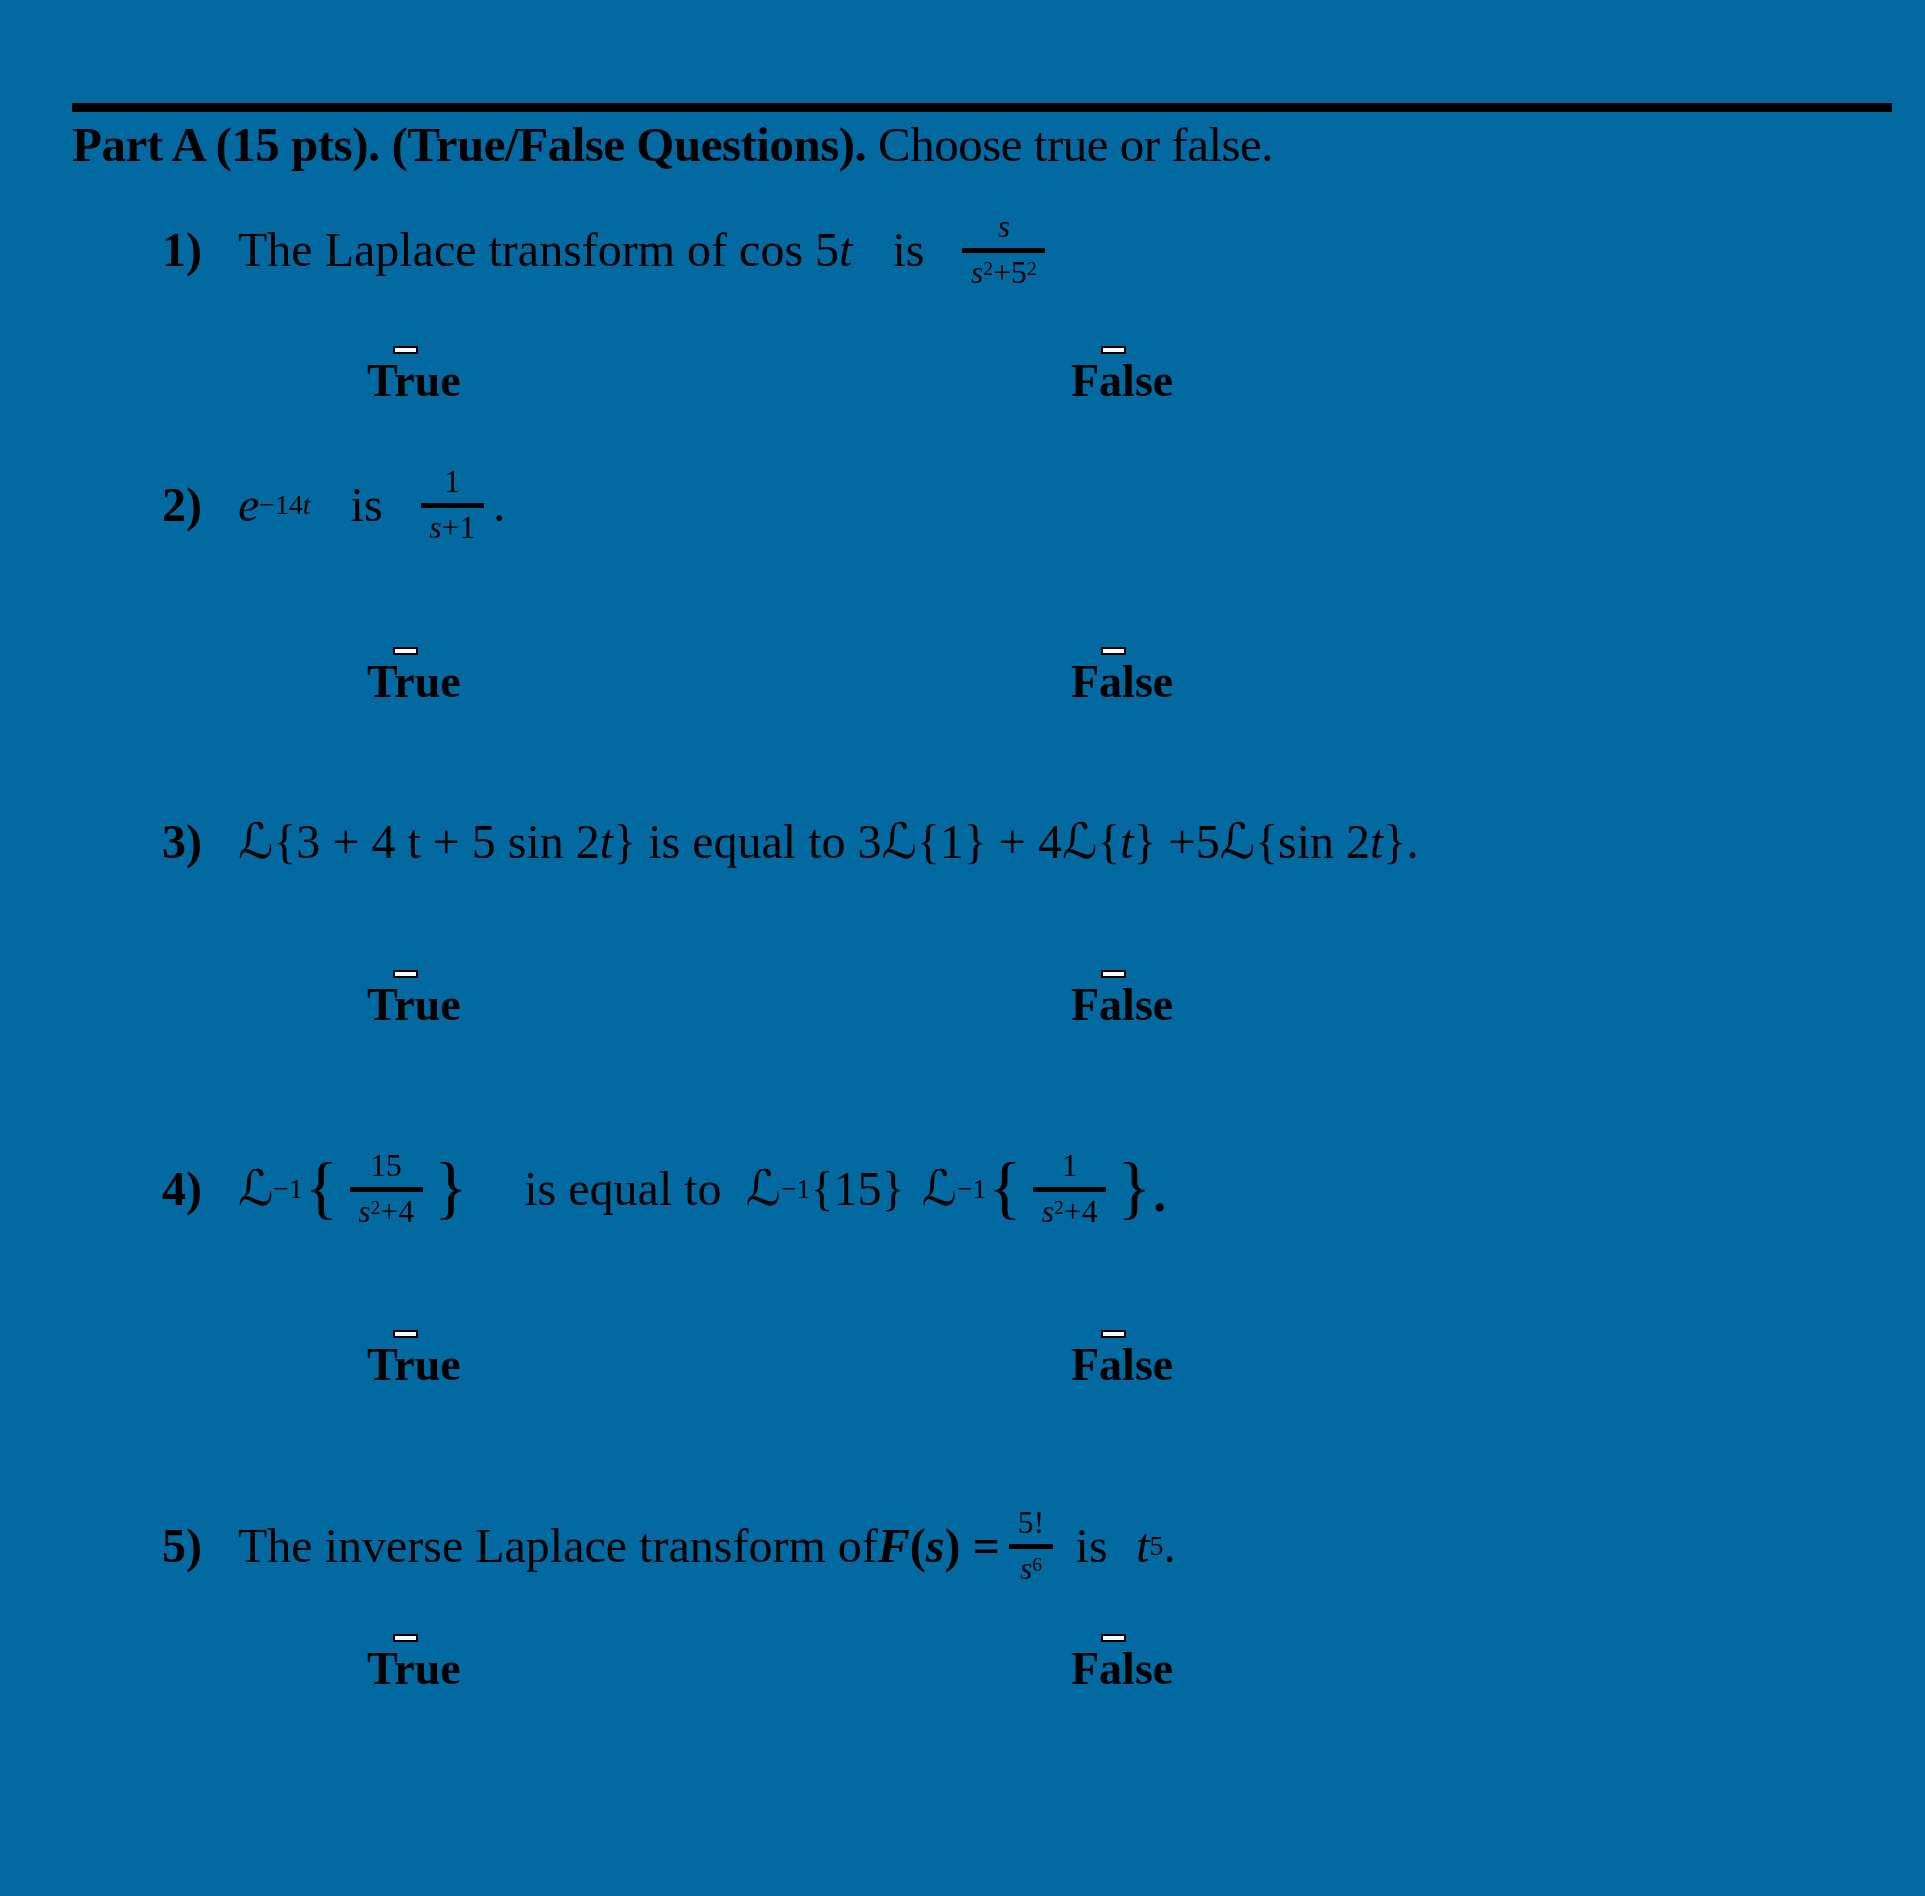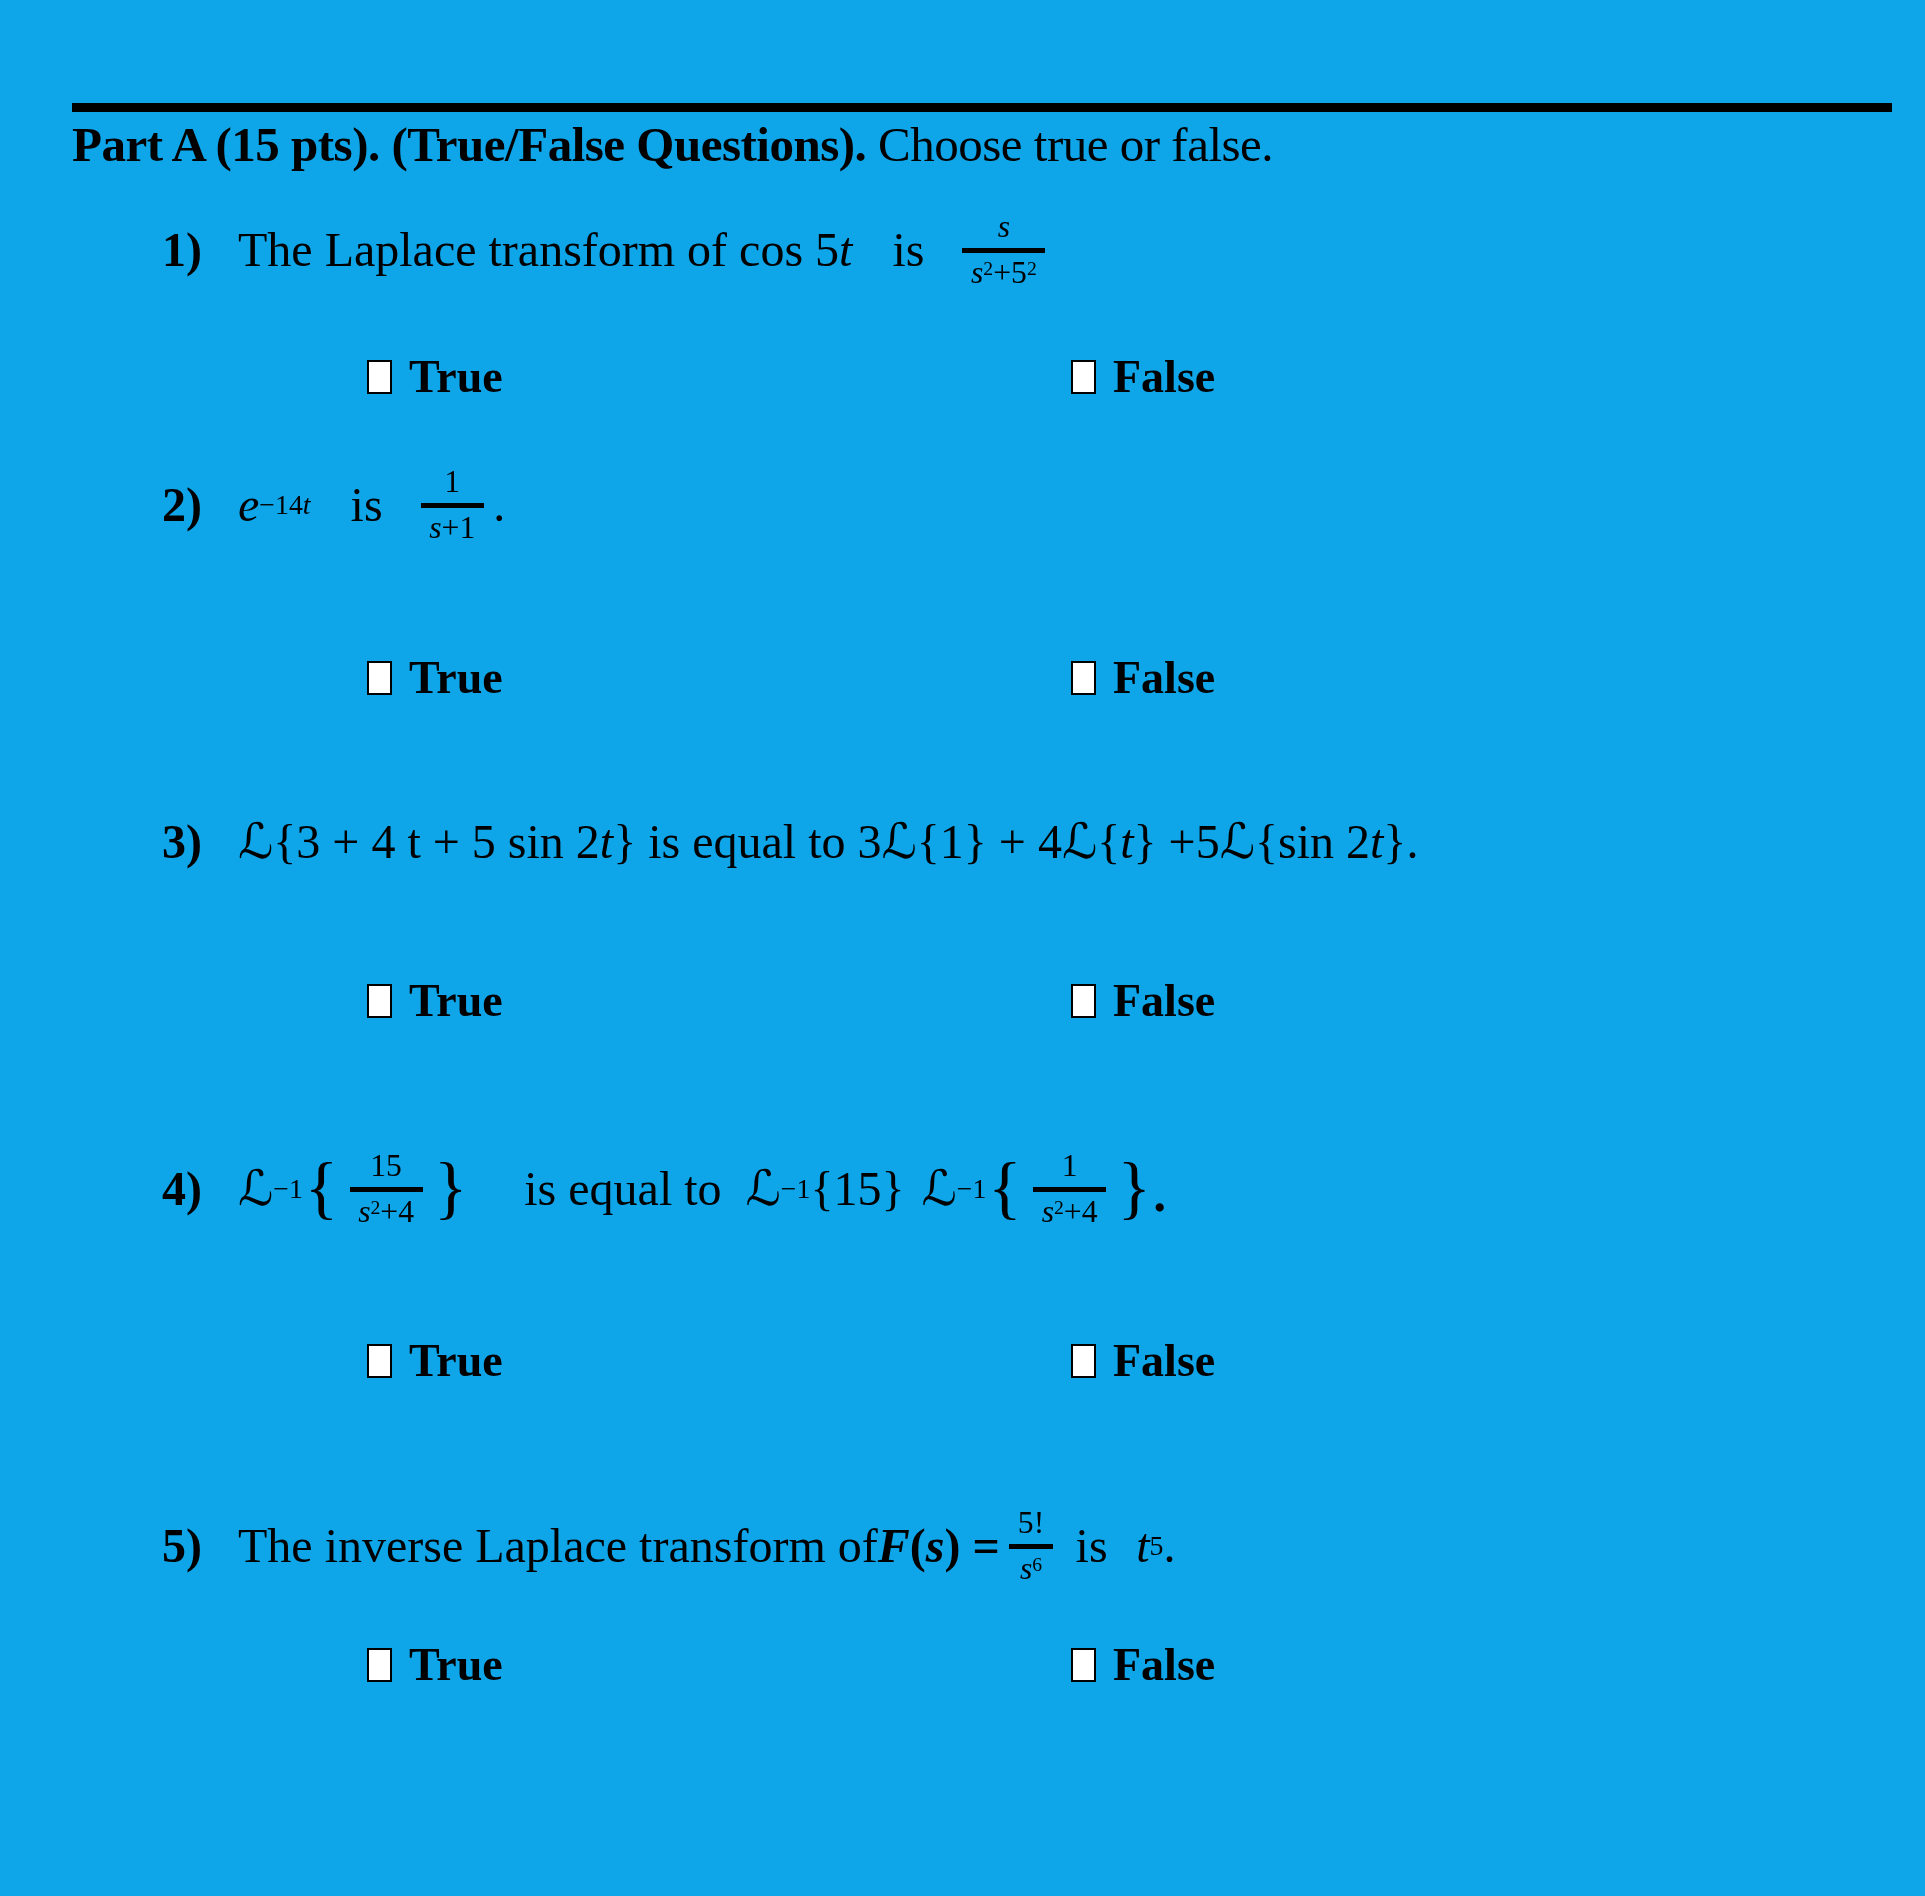--- a/index.html
+++ b/index.html
@@ -1,20 +1,20 @@
 <!DOCTYPE html>
 <html style="font-size:15px"><head>
 <meta charset="utf-8">
 <style>
   html, body { margin: 0; padding: 0; background: #ffffff; }
   .page {
     position: relative;
     width: 1925px;
     height: 1897px;
-    background: #0ea5e9;
+    background: #0369a1;
     color: #000000;
     font-family: "Liberation Serif", serif;
     font-size: 48px;
     overflow: hidden;
   }
   .rule {
     position: absolute;
     left: 72px;
     top: 103px;
     width: 1820px;
@@ -94,20 +94,21 @@
     font-size: 46px;
     font-weight: bold;
   }
   .opt {
     position: absolute;
     top: 0;
     height: 100%;
     display: flex;
     align-items: center;
     cursor: default;
+    flex-direction: column;
   }
   .opt.true-col  { left: 367px; }
   .opt.false-col { left: 1036px; padding-left: 35px; }
   .checkbox {
     display: inline-block;
     width: 21px;
     height: 30px;
     border: 2.9px solid #000000;
     margin-right: 17px;
     background: #ffffff;

